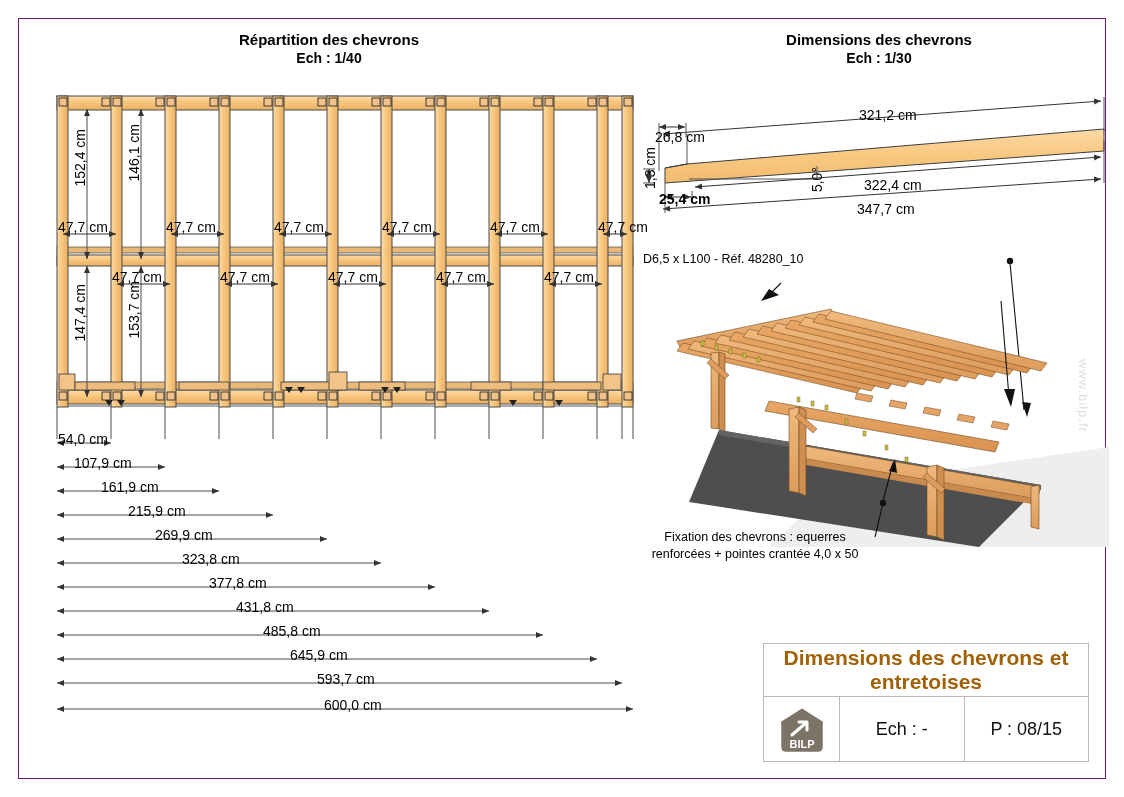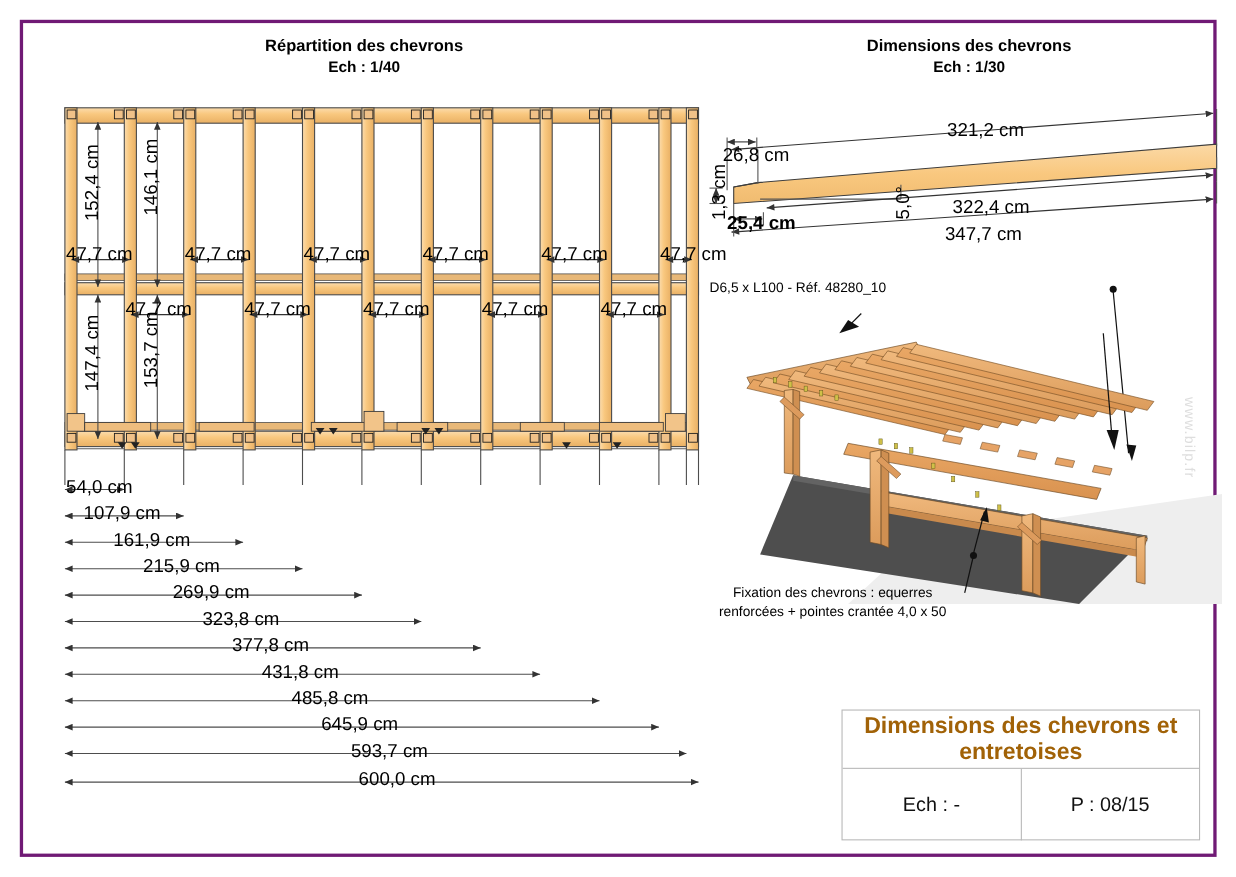--- a/index.html
+++ b/index.html
@@ -7,39 +7,39 @@
     width: 1124px; height: 797px;
     background: #ffffff;
     font-family: "Liberation Sans", sans-serif;
     overflow: hidden;
     position: relative;
   }
   .page-frame {
     position: absolute;
     left: 18px; top: 18px;
     width: 1088px; height: 761px;
-    border: 3px solid #701a75;
+    border: 1px solid #701a75;
     background: #ffffff;
   }
 
   
   .panel-title {
     position: absolute;
     text-align: center;
     font-weight: bold;
     font-size: 15px;
     color: #000;
     line-height: 1.25;
     white-space: nowrap;
   }
   .panel-title .sub { font-size: 14px; }
 
   .dimtext {
     position: absolute;
-    font-size: 17px;
+    font-size: 14px;
     color: #000;
     white-space: nowrap;
     background: transparent;
   }
   .dimtext.vert {
     writing-mode: vertical-rl;
     transform: rotate(180deg);
     transform-origin: center;
   }
 
@@ -493,18 +493,25 @@
     <line x1="24" y1="44" x2="16" y2="78"></line>
     <line x1="24" y1="42" x2="34" y2="4"></line>
     <polygon points="30,12 36,0 38,14" fill="#111"></polygon>
   </svg>
 
   <div class="watermark">www.bilp.fr</div>
 
   <div class="titleblock" style="left:744px; top:624px;">
     <div class="tb-head">Dimensions des chevrons et entretoises</div>
     <div class="tb-body">
+      <div class="tb-logo">
+        <svg width="52" height="52" viewBox="0 0 52 52">
+          <path d="M26,3 L48,17 L48,43 Q48,49 42,49 L10,49 Q4,49 4,43 L4,17 Z" fill="#7d7468" stroke="#ffffff" stroke-width="2.5"></path>
+          <path d="M16,31 L31,18 M31,18 L23,18 M31,18 L31,26" stroke="#ffffff" stroke-width="3" fill="none" stroke-linecap="round"></path>
+          <text x="26" y="44" font-family="Liberation Sans, sans-serif" font-size="11" font-weight="bold" fill="#ffffff" text-anchor="middle">BILP</text>
+        </svg>
+      </div>
       <div class="tb-cell mid">Ech : -</div>
       <div class="tb-cell">P : 08/15</div>
     </div>
   </div>
 
 </div>
 
 </body></html>

